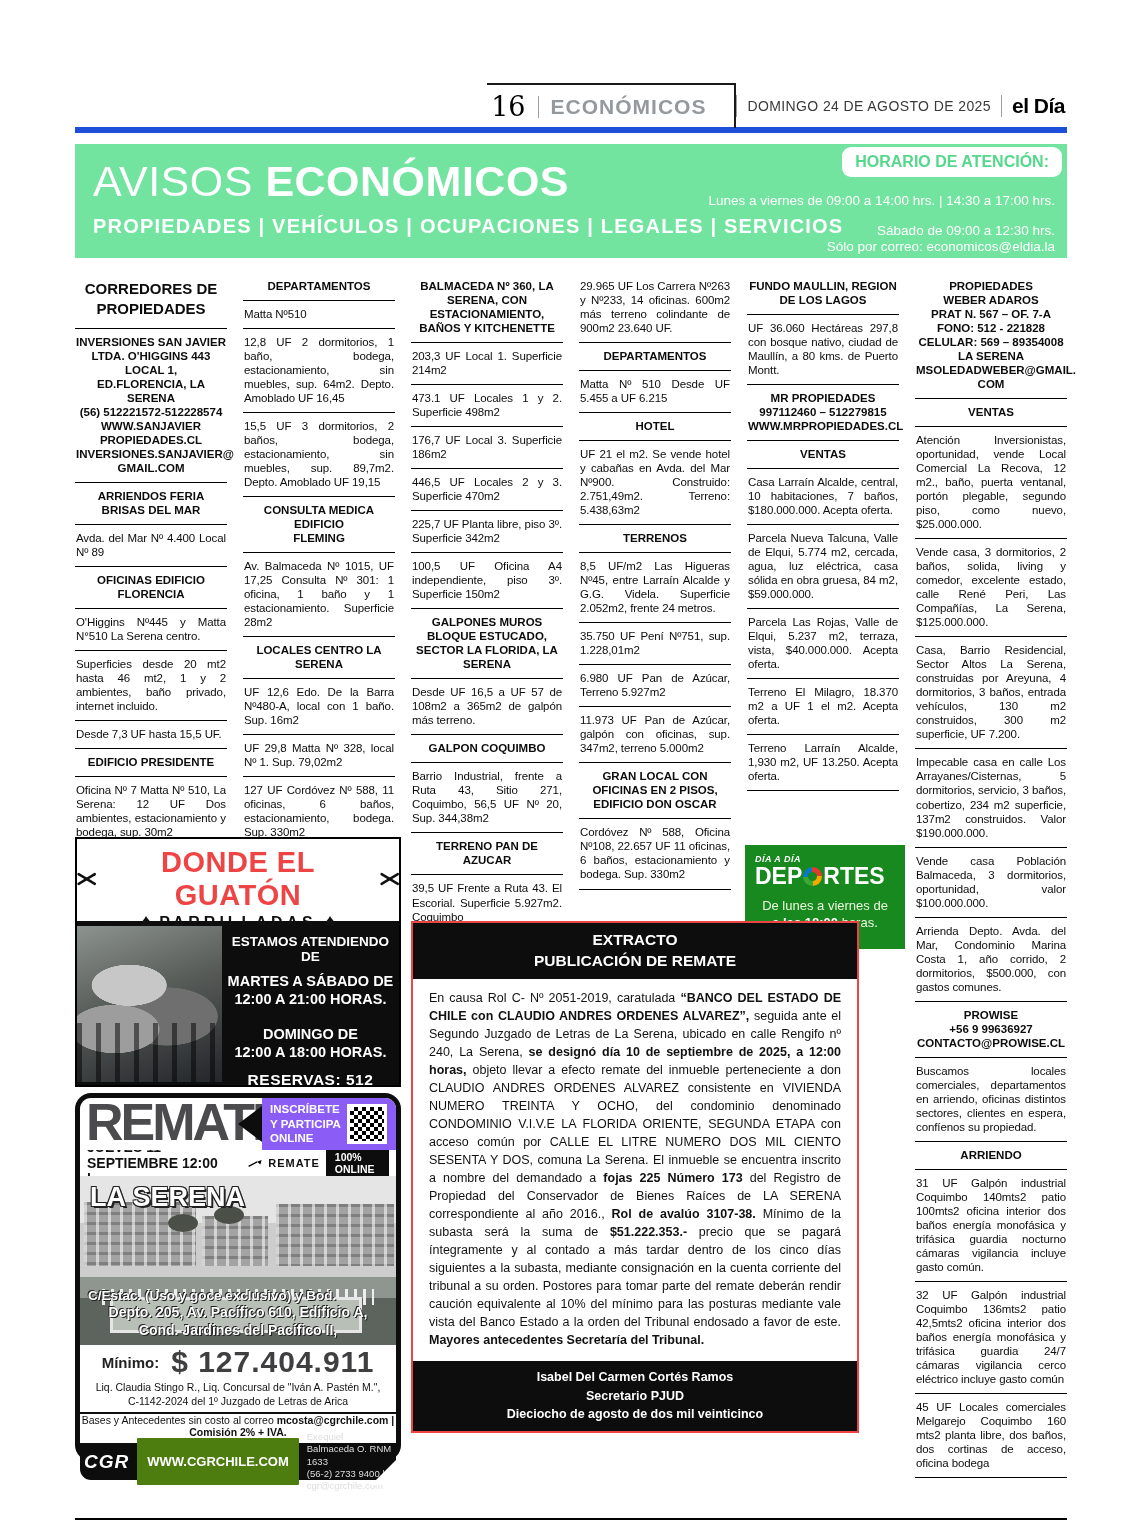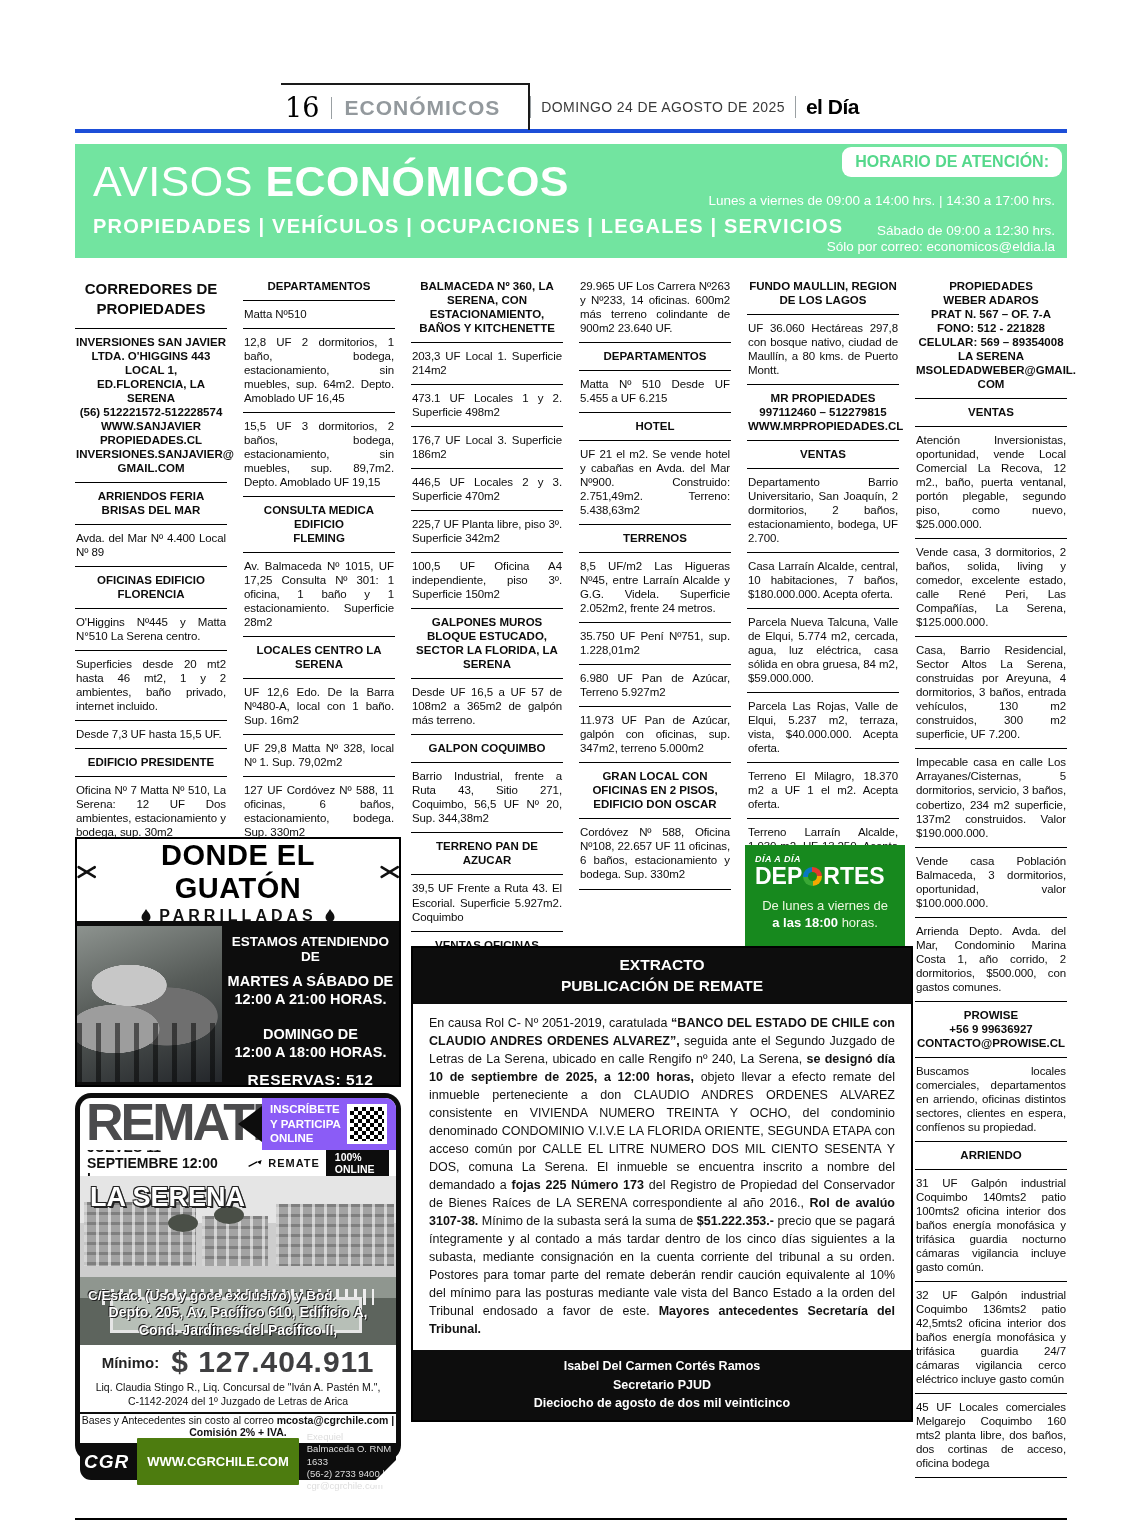--- a/index.html
+++ b/index.html
@@ -1,21 +1,21 @@
 <!DOCTYPE html>
 <html><head>
 <meta charset="utf-8">
 <style>
   html,body{margin:0;padding:0;background:#e9e9e9;}
   .page{position:relative;width:1142px;height:1535px;background:#ffffff;margin:0 auto;
         font-family:"Liberation Sans", sans-serif;color:#111;overflow:hidden;}
 
   
   .masthead{position:absolute;left:75px;top:84px;width:992px;height:49px;
-            border-bottom:4px solid #1d4ed8;display:flex;align-items:center;justify-content:center;box-sizing:border-box;}
+            border-bottom:6px solid #1d4ed8;display:flex;align-items:center;justify-content:flex-end;box-sizing:border-box;}
   .mh-left{height:100%;display:flex;align-items:center;gap:12px;padding:0 28px 0 4px;
            border-top:2px solid #1a1a1a;border-right:2px solid #1a1a1a;}
   .pageno{font-family:"DejaVu Serif", serif;font-size:27px;color:#000;}
   .mh-sep{width:1px;height:22px;background:#9aa0a3;}
   .section{font-size:21px;font-weight:800;color:#93999d;letter-spacing:1px;}
   .mh-right{display:flex;align-items:center;gap:10px;padding-right:2px;}
   .date{font-size:14px;color:#3a3a3a;letter-spacing:.4px;}
   .brand{font-size:21px;font-weight:900;color:#000;letter-spacing:-.5px;}
 
   
@@ -39,21 +39,21 @@
   .k-H{font-weight:700;text-align:center;font-size:15px;line-height:1.3;padding:6px 0 10px;}
   .k-h{font-weight:700;text-align:center;}
   .k-c{font-weight:700;text-align:center;}
   .k-t{text-align:justify;letter-spacing:-.1px;}
 
   
   #guaton{position:absolute;left:75px;top:837px;width:326px;height:250px;border:2px solid #000;
           background:#0d0d0d;box-sizing:border-box;}
   .g-top{background:#fff;height:82px;border-bottom:5px solid #0d0d0d;text-align:center;}
   .g-title{display:flex;align-items:center;justify-content:center;gap:25px;
-           font-size:29px;font-weight:900;letter-spacing:.5px;color:#000000;}
+           font-size:29px;font-weight:900;letter-spacing:.5px;padding-top:7px;color:#ef4444;}
   .g-sub{display:flex;align-items:center;justify-content:center;gap:7px;
          font-size:16px;font-weight:800;letter-spacing:4px;color:#111;margin-top:2px;}
   .g-body{display:flex;height:156px;}
   .g-photo{width:45%;position:relative;
      background:
        radial-gradient(62px 34px at 36% 38%, #c7c7c7 0 60%, transparent 61%),
        radial-gradient(74px 40px at 26% 66%, #9d9d9d 0 60%, transparent 61%),
        radial-gradient(84px 48px at 62% 58%, #6f6f6f 0 60%, transparent 61%),
        linear-gradient(160deg,#8d938f 0%, #565b58 45%, #23262a 100%);}
   .g-photo::after{content:"";position:absolute;left:0;right:0;bottom:0;height:38%;
@@ -122,21 +122,21 @@
   .d-kick{font-style:italic;font-size:9px;font-weight:700;letter-spacing:.5px;}
   .d-title{display:flex;align-items:center;font-size:23px;font-weight:900;line-height:1;margin-top:1px;}
   .d-o{width:19px;height:19px;border-radius:50%;margin:0 1px;position:relative;
        background:conic-gradient(#e23b2e 0 25%, #f5a800 25% 50%, #3aa835 50% 75%, #0878c2 75% 100%);}
   .d-o::after{content:"";position:absolute;inset:5px;background:#17891e;border-radius:50%;}
   .d-l1{font-size:13px;text-align:center;color:#edf8e0;margin-top:10px;}
   .d-l2{font-size:13px;text-align:center;color:#edf8e0;margin-top:2px;}
   .d-l2 b{color:#fff;}
 
   
-  #extracto{position:absolute;left:411px;top:946px;width:502px;background:#fff;border:2px solid #000000;box-sizing:border-box;}
+  #extracto{position:absolute;left:411px;top:921px;width:448px;background:#fff;border:2px solid #ef4444;box-sizing:border-box;}
   .e-head{background:#0d0d0d;color:#fff;text-align:center;font-weight:800;font-size:15.5px;line-height:1.35;padding:7px 0;}
   .e-body{padding:10px 16px 12px;font-size:12.5px;line-height:18px;text-align:justify;}
   .e-body .b{font-weight:700;}
   .e-foot{background:#0d0d0d;color:#fff;text-align:center;font-weight:800;font-size:12.5px;line-height:1.5;padding:7px 0;}
 
   .bottom-rule{position:absolute;left:75px;top:1518px;width:992px;height:2px;background:#000;}
 </style>
 </head>
 <body>
 
@@ -237,21 +237,20 @@
       <div class="ad k-h">GRAN LOCAL CON OFICINAS EN 2 PISOS, EDIFICIO DON OSCAR</div>
       <div class="ad k-t">Cordóvez Nº 588, Oficina Nº108, 22.657 UF 11 oficinas, 6 baños, estacionamiento y bodega. Sup. 330m2</div>
     </div>
   <div class="col" id="col5">
       <div class="ad k-h">FUNDO MAULLIN, REGION DE LOS LAGOS</div>
       <div class="ad k-t">UF 36.060 Hectáreas 297,8 con bosque nativo, ciudad de Maullín, a 80 kms. de Puerto Montt.</div>
       <div class="ad k-c">MR PROPIEDADES
 997112460 – 512279815
 WWW.MRPROPIEDADES.CL</div>
       <div class="ad k-h">VENTAS</div>
-      <div class="ad k-t">Departamento Barrio Universitario, San Joaquín, 2 dormitorios, 2 baños, estacionamiento, bodega, UF 2.700.</div>
       <div class="ad k-t">Casa Larraín Alcalde, central, 10 habitaciones, 7 baños, $180.000.000. Acepta oferta.</div>
       <div class="ad k-t">Parcela Nueva Talcuna, Valle de Elqui, 5.774 m2, cercada, agua, luz eléctrica, casa sólida en obra gruesa, 84 m2, $59.000.000.</div>
       <div class="ad k-t">Parcela Las Rojas, Valle de Elqui, 5.237 m2, terraza, vista, $40.000.000. Acepta oferta.</div>
       <div class="ad k-t">Terreno El Milagro, 18.370 m2 a UF 1 el m2. Acepta oferta.</div>
       <div class="ad k-t">Terreno Larraín Alcalde, 1,930 m2, UF 13.250. Acepta oferta.</div>
     </div>
   <div class="col" id="col6">
       <div class="ad k-c">PROPIEDADES
 WEBER ADAROS
 PRAT N. 567 – OF. 7-A

